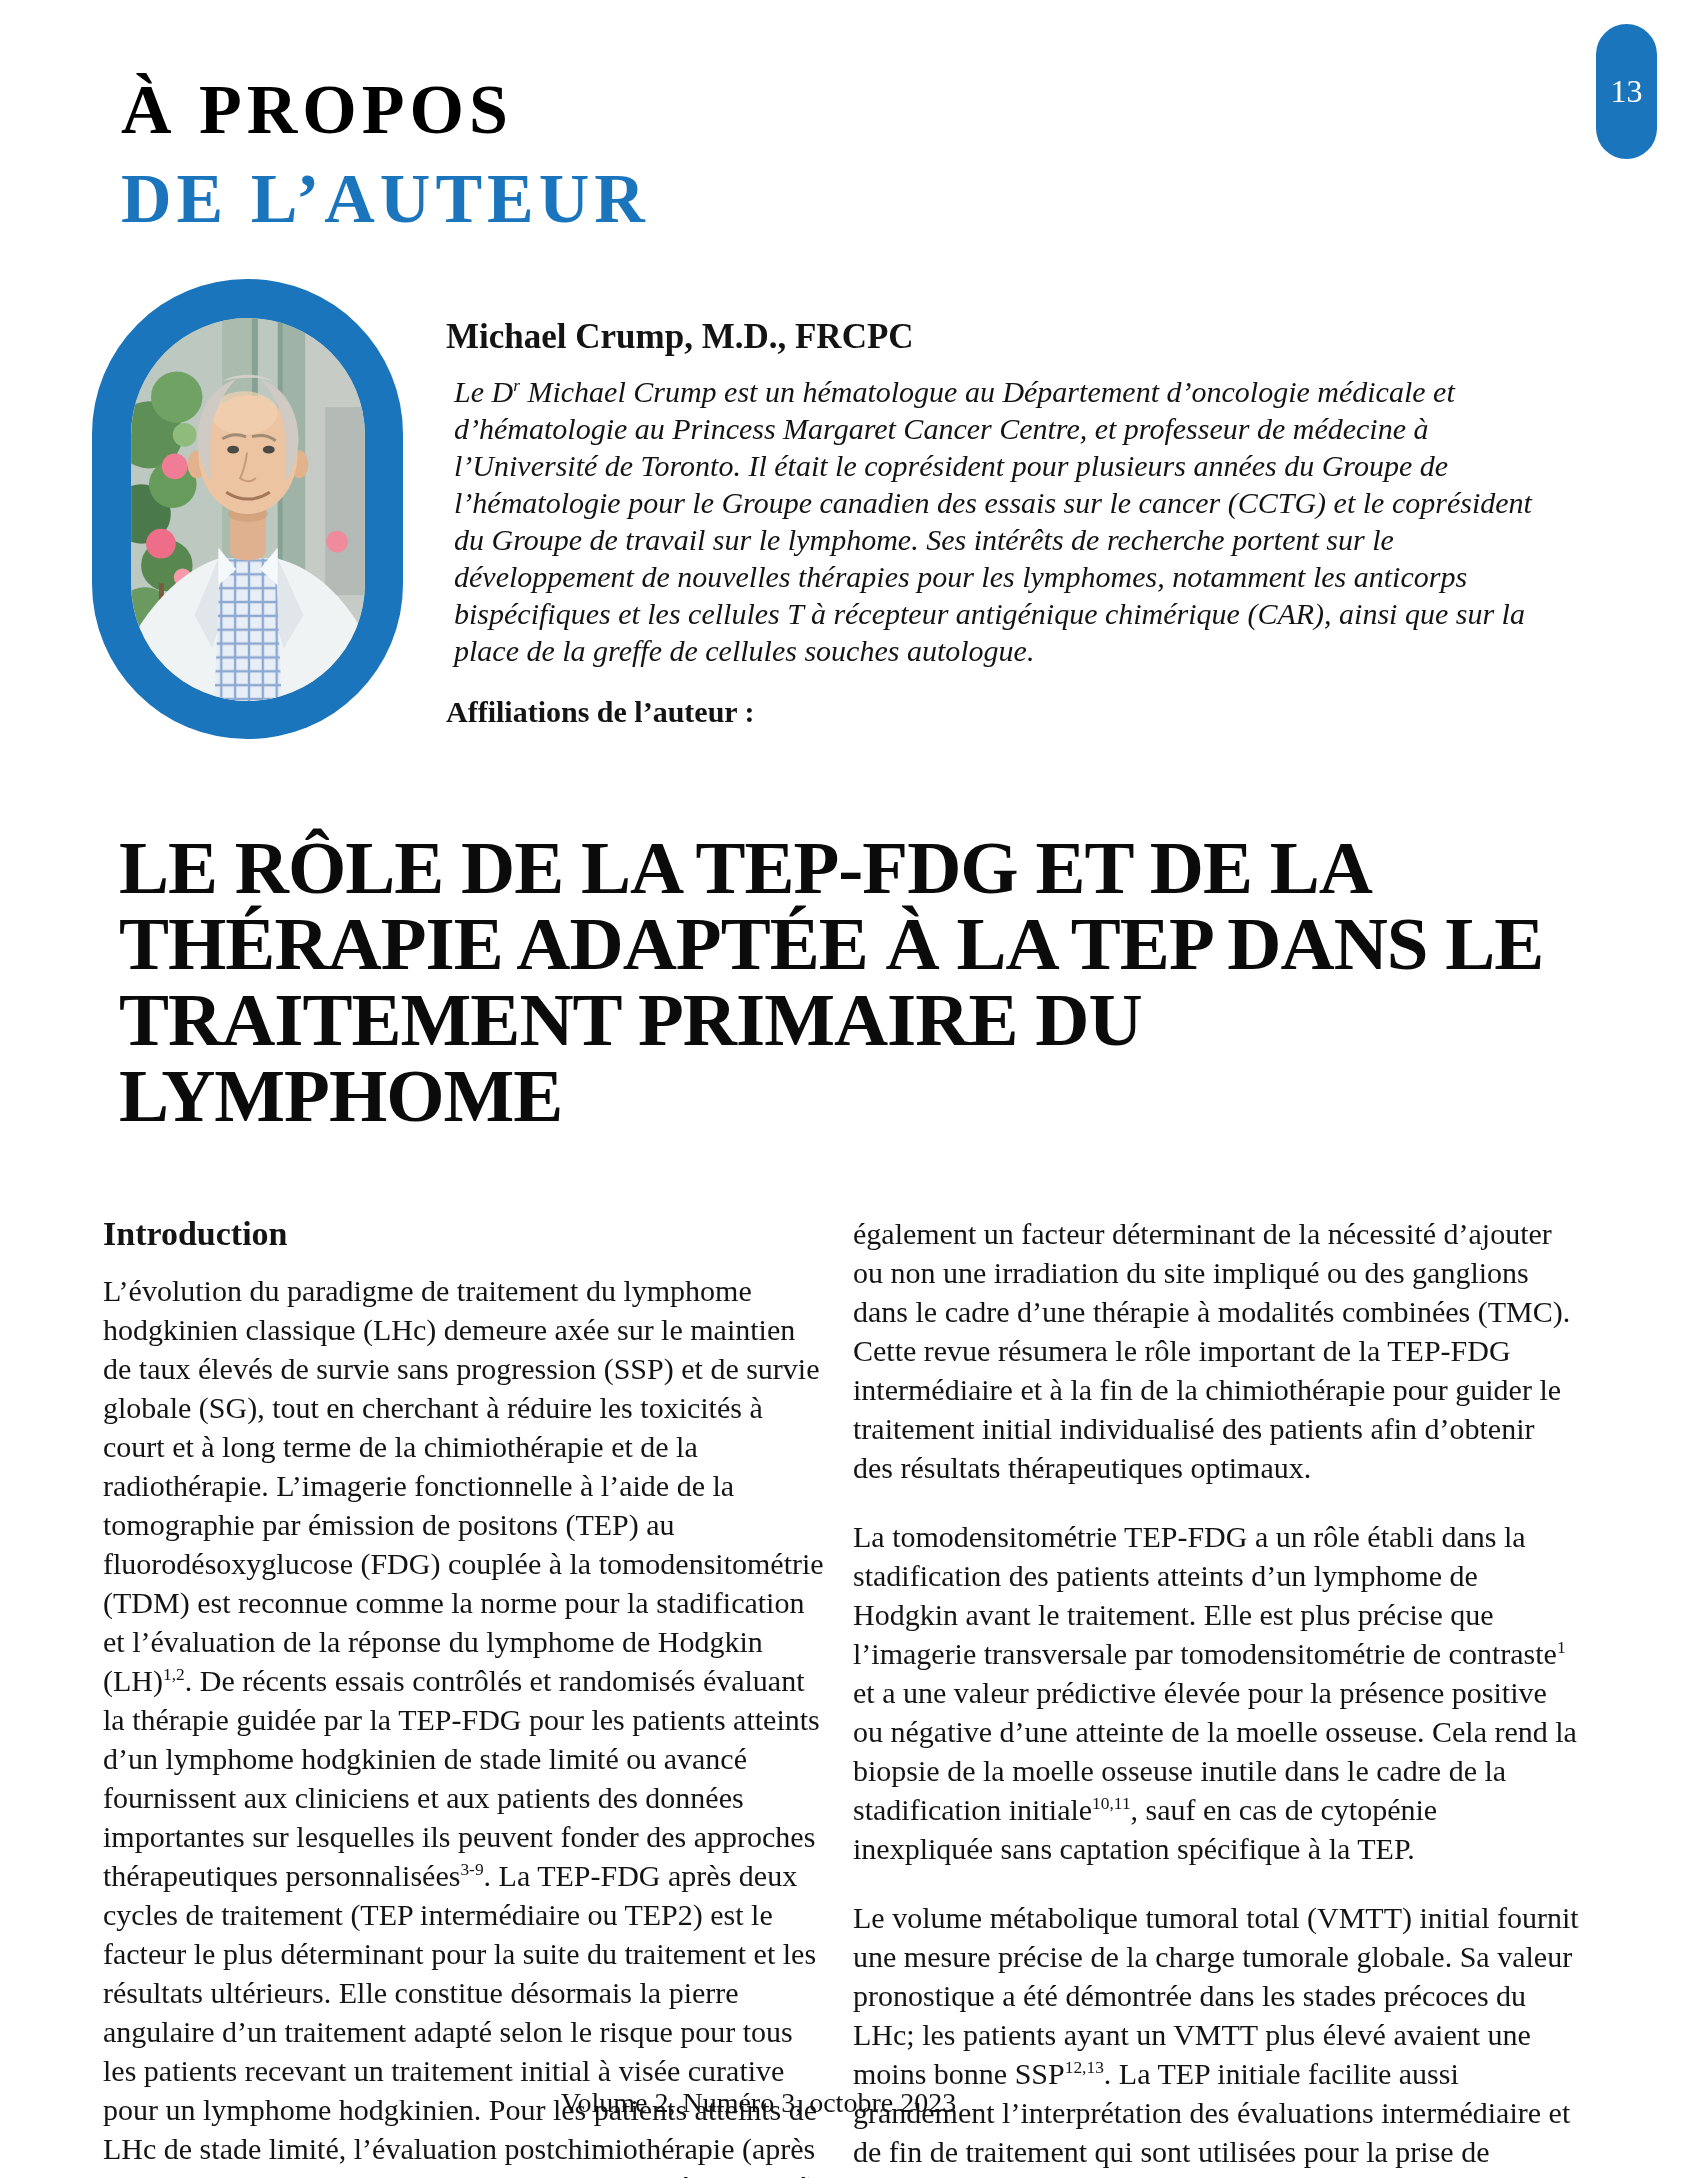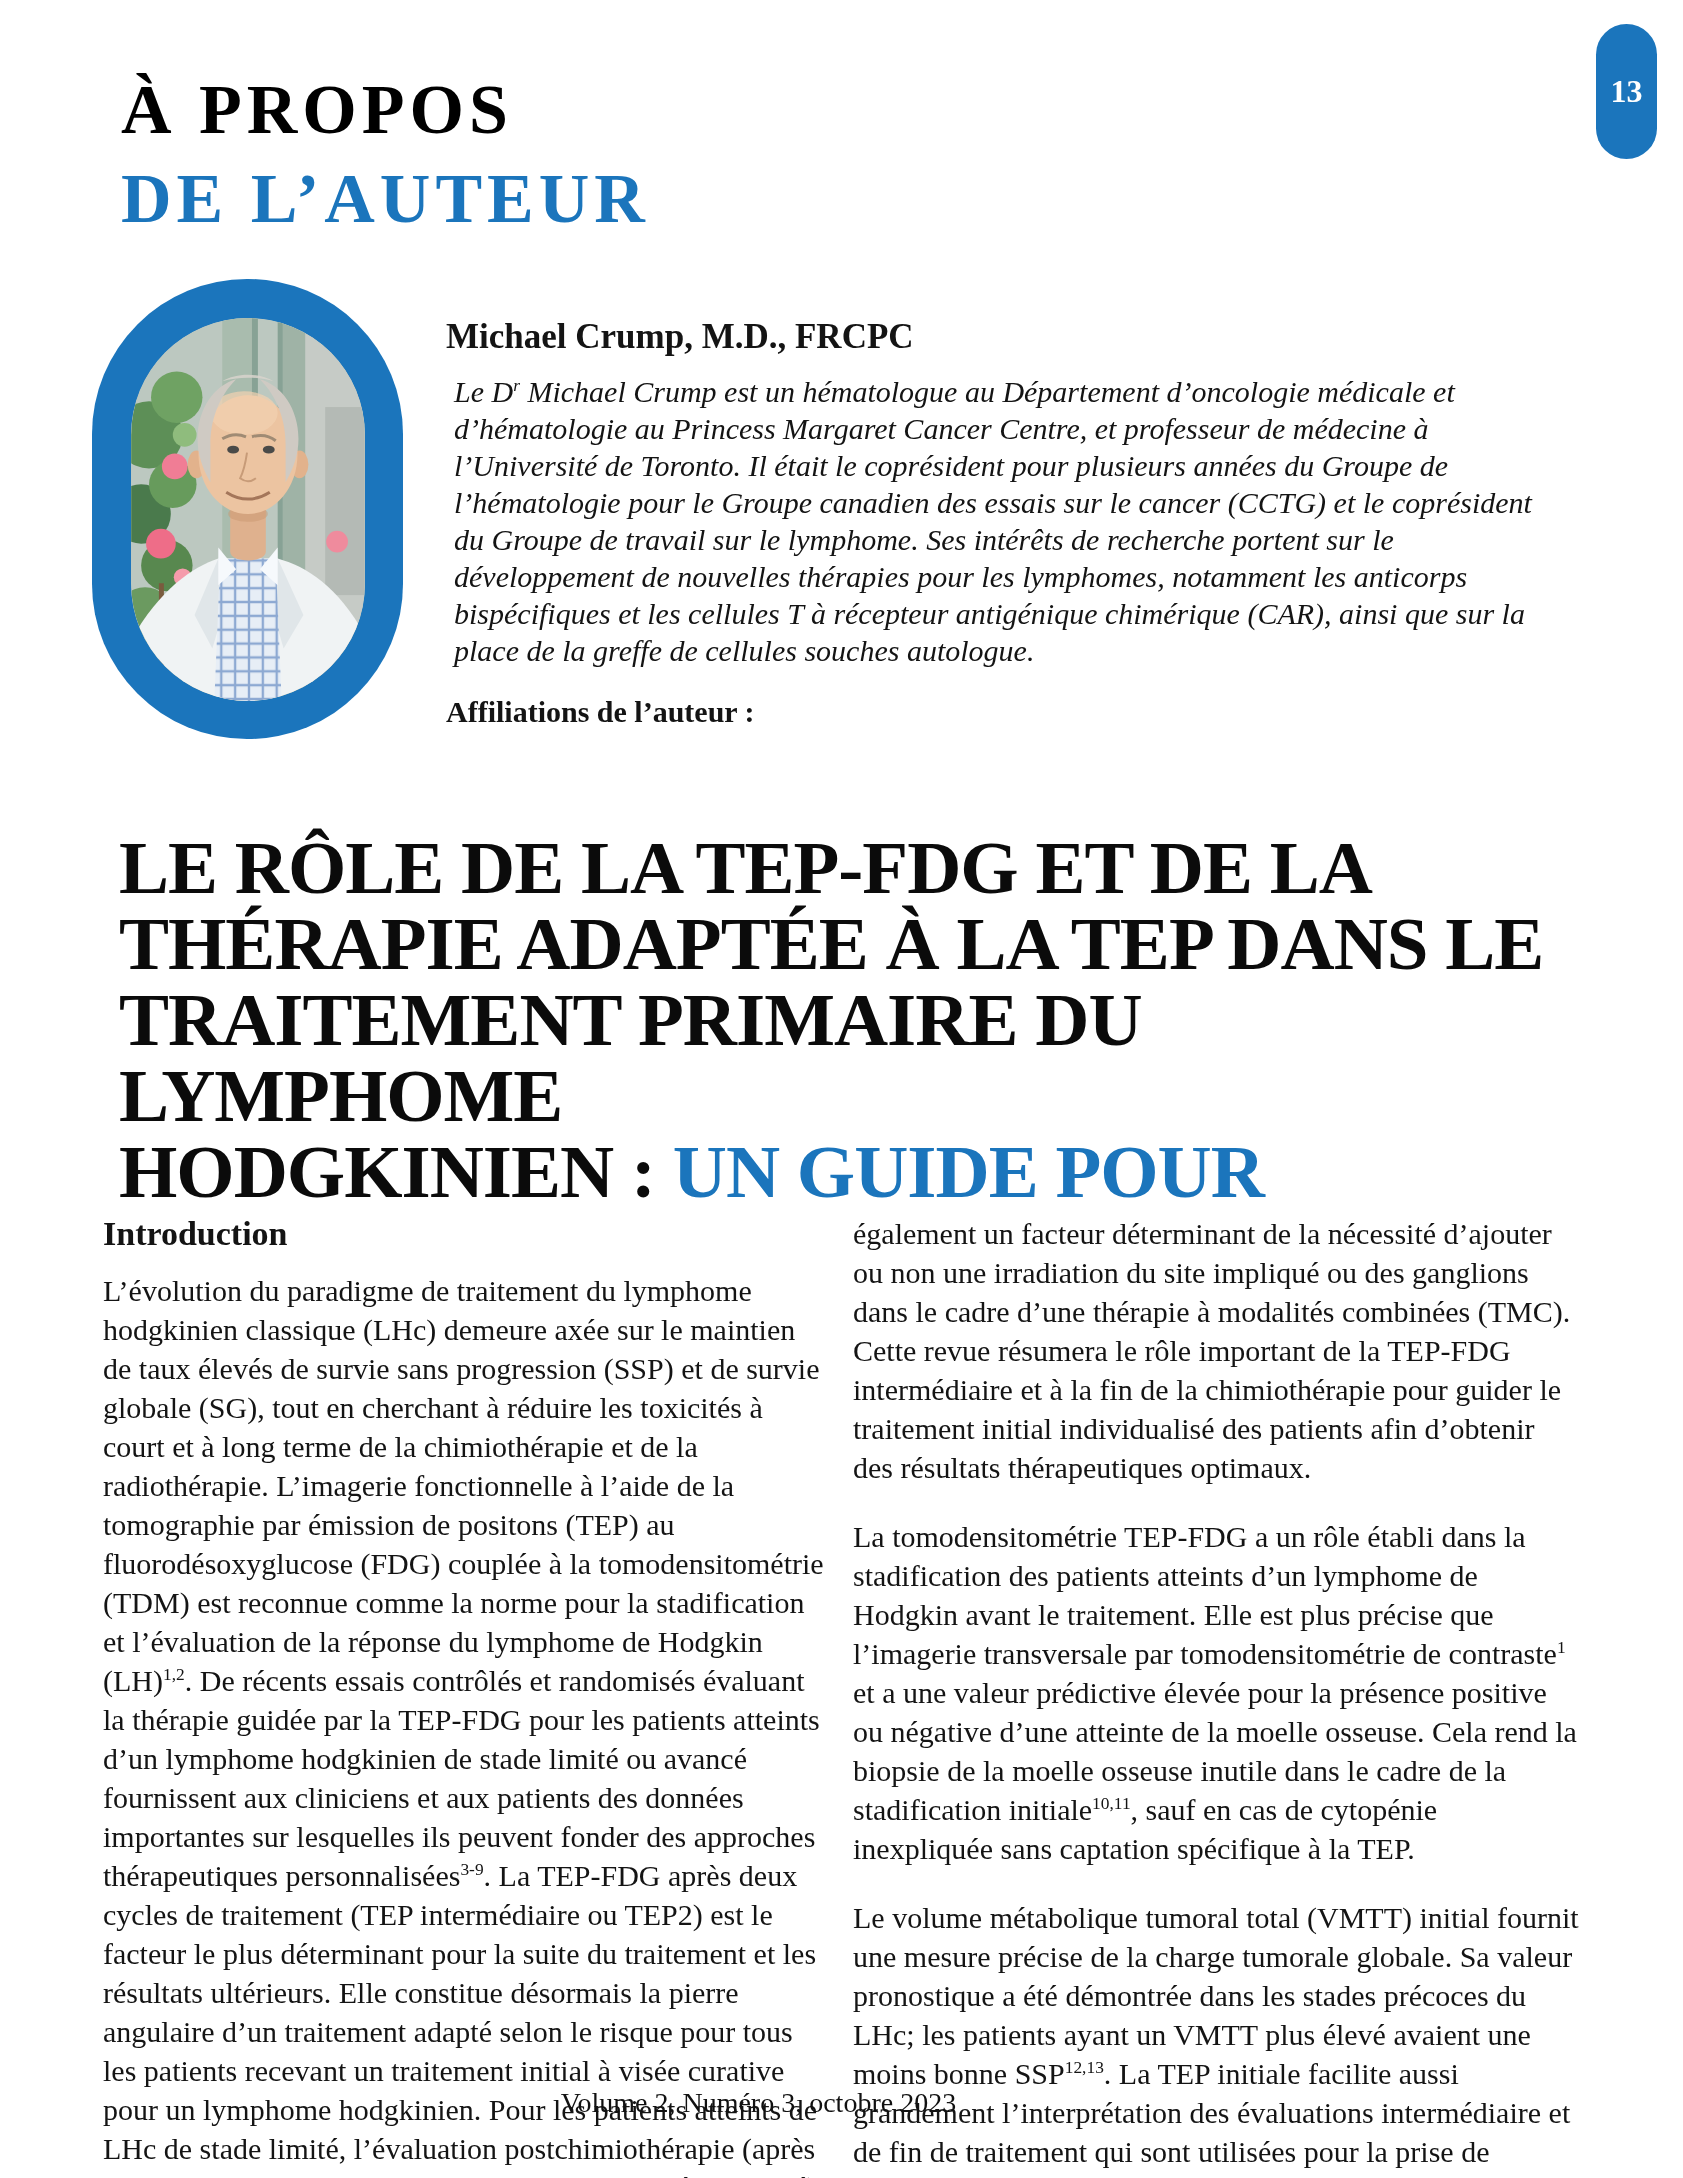--- a/index.html
+++ b/index.html
@@ -5,21 +5,21 @@
   html,body { margin:0; padding:0; }
   body {
     width:1683px; height:2178px; background:#ffffff; position:relative;
     font-family:"Liberation Serif", serif; color:#141414; overflow:hidden;
   }
   
   .page-badge {
     position:absolute; left:1596px; top:24px; width:61px; height:135px;
     border-radius:31px; background:var(--accent); color:#fff;
     display:flex; align-items:center; justify-content:center;
-    font-size:32px; font-weight:bold;
+    font-size:32px; font-weight:normal;
   }
   
   .section-heading {
     position:absolute; left:121px; top:65px;
     font-weight:bold; font-size:70px; line-height:89px; letter-spacing:5px;
     white-space:nowrap;
   }
   .section-heading .line1 { color:#000; }
   .section-heading .line2 { color:var(--accent); }
   
@@ -137,21 +137,20 @@
   <div class="affiliations">
     <div class="affiliations-label">Affiliations de l’auteur :</div>
     <div></div>
   </div>
 </div>
 
 <div class="article-title">
     <div><span class="dark">LE RÔLE DE LA TEP-FDG ET DE LA</span></div>
     <div><span class="dark">THÉRAPIE ADAPTÉE À LA TEP DANS LE</span></div>
     <div><span class="dark">TRAITEMENT PRIMAIRE DU LYMPHOME</span></div>
-    <div><span class="dark">HODGKINIEN : </span><span class="blue">UN GUIDE POUR</span></div>
   </div>
 
 <div class="col col-left">
   <h2 class="intro-heading">Introduction</h2>
   <div>
       <p>L’évolution du paradigme de traitement du lymphome hodgkinien classique (LHc) demeure axée sur le maintien de taux élevés de survie sans progression (SSP) et de survie globale (SG), tout en cherchant à réduire les toxicités à court et à long terme de la chimiothérapie et de la radiothérapie. L’imagerie fonctionnelle à l’aide de la tomographie par émission de positons (TEP) au fluorodésoxyglucose (FDG) couplée à la tomodensitométrie (TDM) est reconnue comme la norme pour la stadification et l’évaluation de la réponse du lymphome de Hodgkin (LH)<sup>1,2</sup>. De récents essais contrôlés et randomisés évaluant la thérapie guidée par la TEP-FDG pour les patients atteints d’un lymphome hodgkinien de stade limité ou avancé fournissent aux cliniciens et aux patients des données importantes sur lesquelles ils peuvent fonder des approches thérapeutiques personnalisées<sup>3-9</sup>. La TEP-FDG après deux cycles de traitement (TEP intermédiaire ou TEP2) est le facteur le plus déterminant pour la suite du traitement et les résultats ultérieurs. Elle constitue désormais la pierre angulaire d’un traitement adapté selon le risque pour tous les patients recevant un traitement initial à visée curative pour un lymphome hodgkinien. Pour les patients atteints de LHc de stade limité, l’évaluation postchimiothérapie (après deux ou quatre cycles de traitement selon le schéma utilisé) est</p>
     </div>
 </div>
 
 <div class="col col-right">

